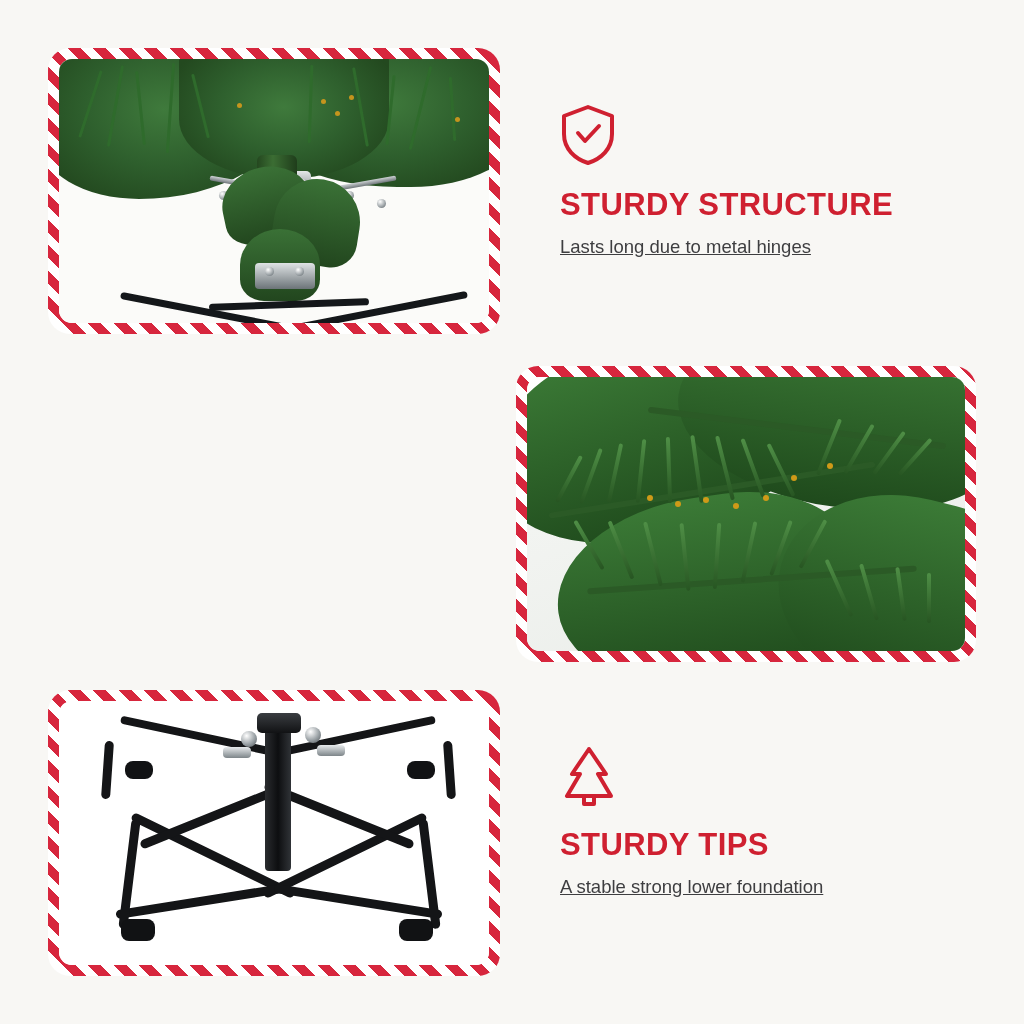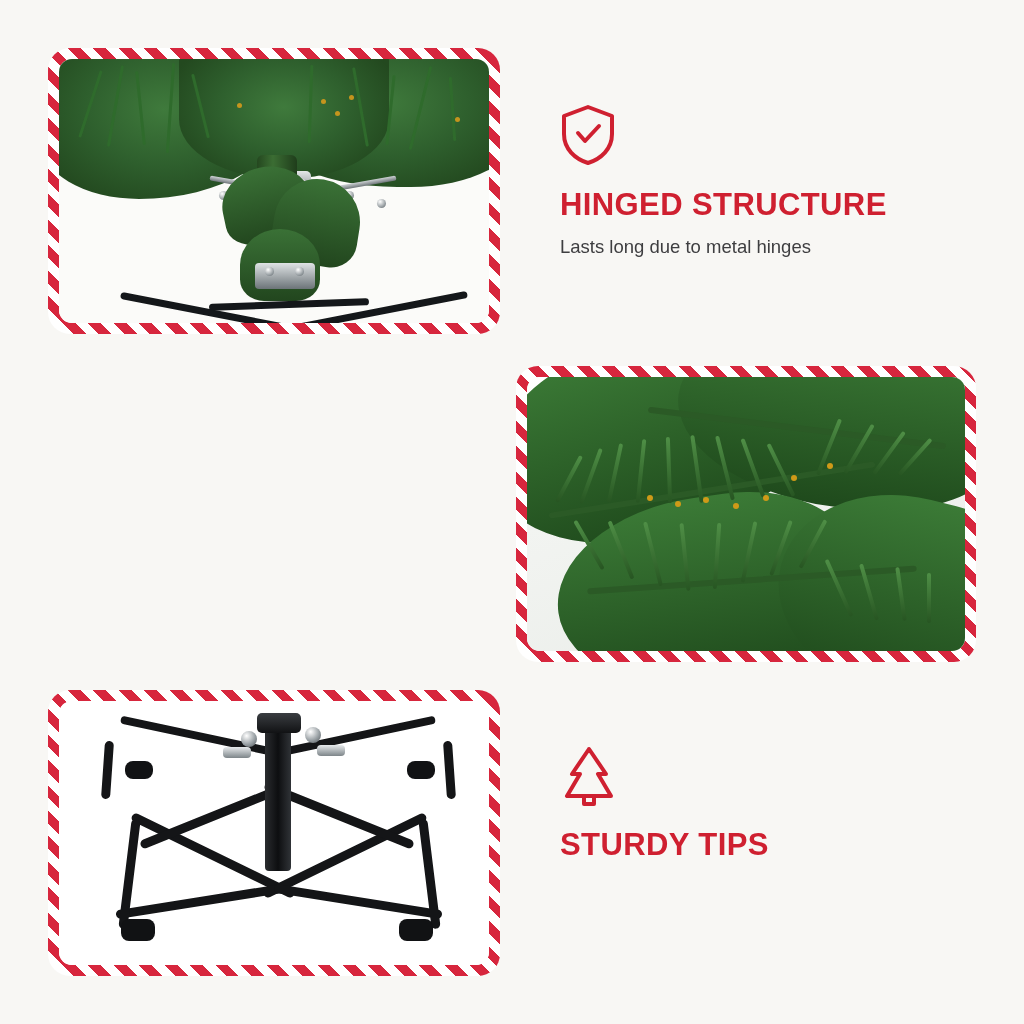--- a/index.html
+++ b/index.html
@@ -155,21 +155,21 @@
   }
 
   
   .feature { position: absolute; }
   .feature .icon-wrap { display: block; margin-bottom: 22px; }
   .feature h2 {
     font-size: 31px; font-weight: bold; letter-spacing: .4px;
     color: #cf2030; line-height: 1.1;
   }
   .feature p {
-    margin-top: 14px; font-size: 18.5px; color: #3e3e40; font-weight: 400;
+    margin-top: 14px; font-size: 18.5px; color: #3e3e40; font-weight: 400; text-decoration: underline;
   }
   .feature.left-align { text-align: left; }
   .feature.center-align { text-align: center; }
 
   #feat-hinged { left: 560px; top: 104px; width: 400px; }
   #feat-tips   { left: 176px; top: 420px; width: 300px; }
   #feat-base   { left: 560px; top: 744px; width: 400px; }
 
   svg { display: block; }
   .feature.center-align .icon-wrap svg { margin: 0 auto; }
@@ -227,21 +227,21 @@
     </div>
   </div>
 
   <div class="feature left-align" id="feat-hinged">
     <span class="icon-wrap">
       <svg width="56" height="62" viewBox="0 0 56 62" fill="none">
         <path d="M28 3 L52 12 V30 C52 45 41 55 28 59 C15 55 4 45 4 30 V12 Z" stroke="#cf2030" stroke-width="4" fill="none" stroke-linejoin="round"></path>
         <path d="M18 29 L25 37 L39 22" stroke="#cf2030" stroke-width="4" fill="none" stroke-linecap="round" stroke-linejoin="round"></path>
       </svg>
     </span>
-    <h2>HINGED STRUCTURE</h2>
+    <h2>STURDY STRUCTURE</h2>
     <p>Lasts long due to metal hinges</p>
   </div>
 
 
   <div class="photo" id="photo-tips">
     <div class="inner">
       <div class="tips-scene">
         <div class="bough b1"></div>
         <div class="bough b2"></div>
         <div class="bough b3"></div>
@@ -325,15 +325,16 @@
   </div>
 
   <div class="feature left-align" id="feat-base">
     <span class="icon-wrap">
       <svg width="58" height="62" viewBox="0 0 58 62" fill="none">
         <path d="M29 5 L12 30 H20 L7 52 H51 L38 30 H46 Z" stroke="#cf2030" stroke-width="4" fill="none" stroke-linejoin="round"></path>
         <path d="M24 52 V60 H34 V52" stroke="#cf2030" stroke-width="4" fill="none" stroke-linejoin="round"></path>
       </svg>
     </span>
     <h2>STURDY TIPS</h2>
+    <p>A stable strong lower foundation</p>
   </div>
 
 </div>
 
 </body></html>

